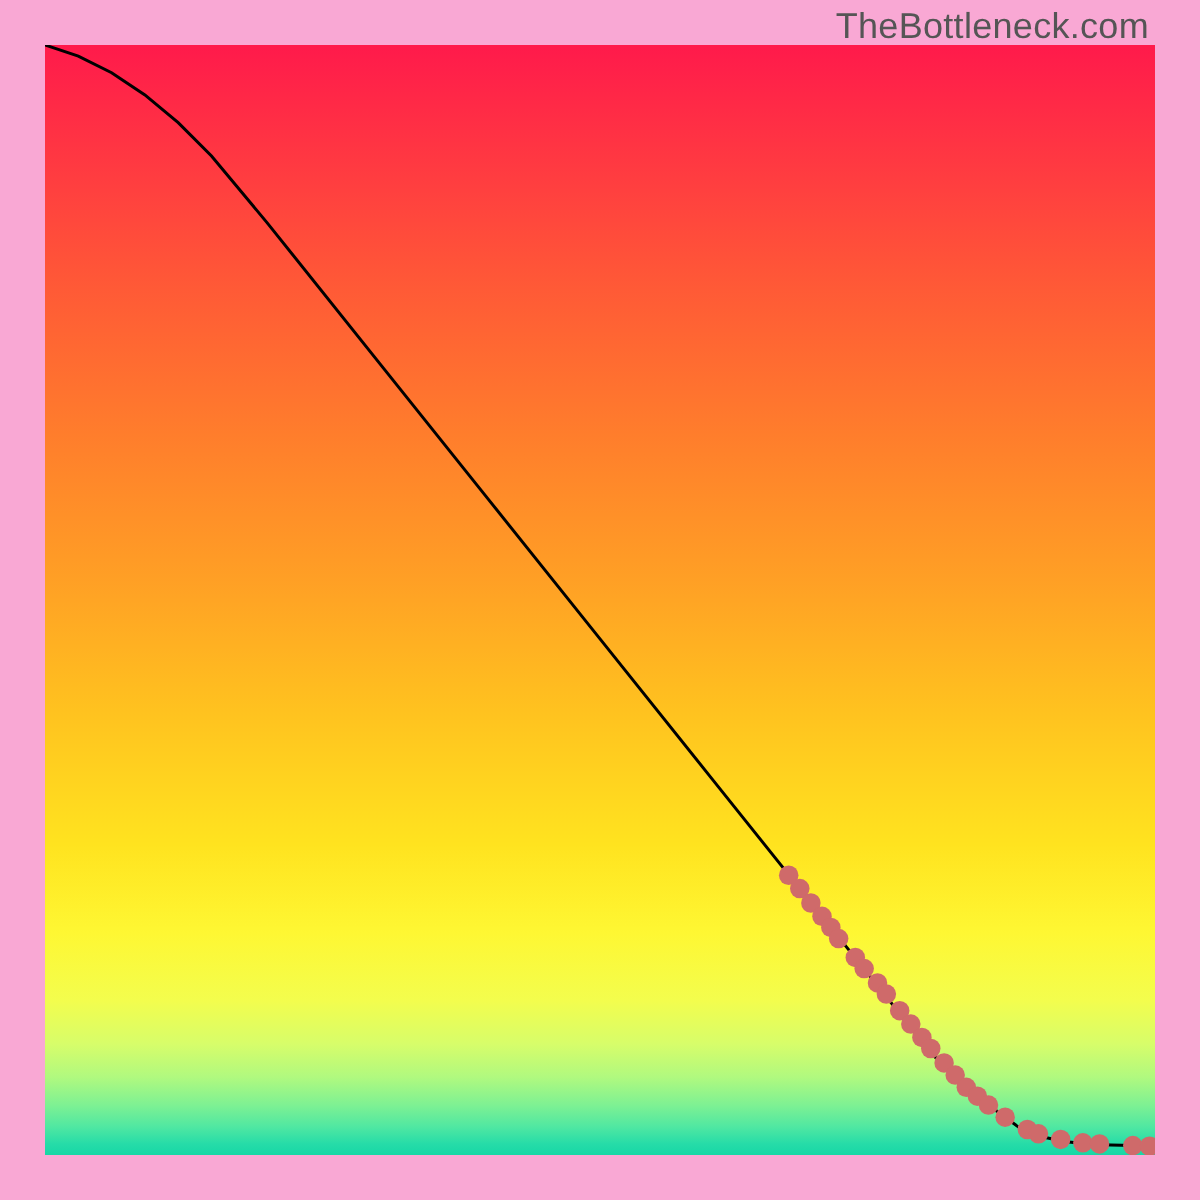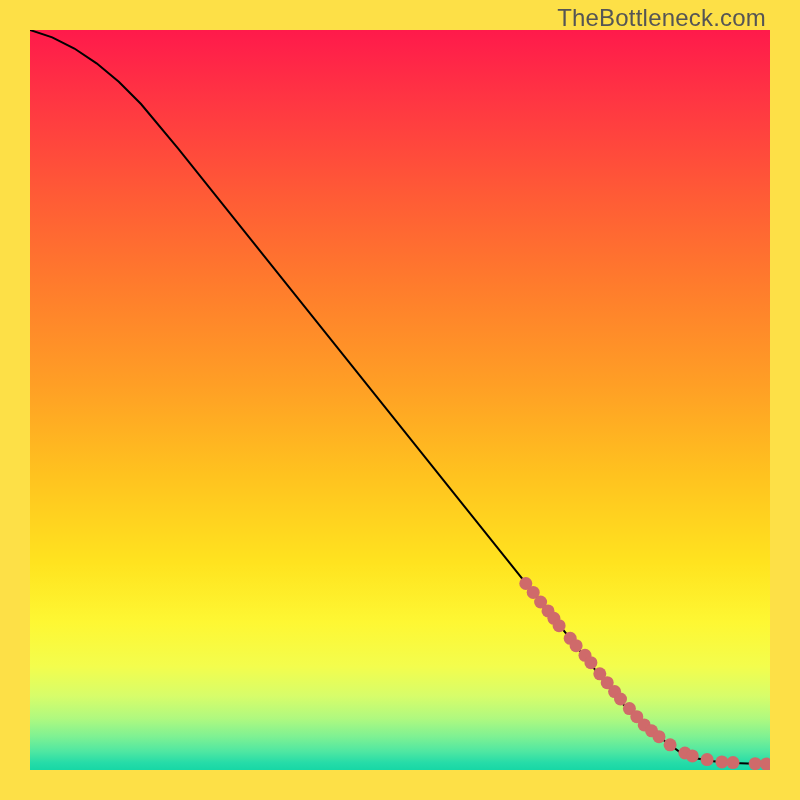--- a/index.html
+++ b/index.html
@@ -9,21 +9,21 @@
     height: 800px;
     background: #000;
     overflow: hidden;
   }
   .frame {
     position: absolute;
     left: 0;
     top: 0;
     width: 800px;
     height: 800px;
-    background: #fde047;
+    background: #f9a8d4;
   }
   .plot {
     position: absolute;
     left: 30px;
     top: 30px;
     width: 740px;
     height: 740px;
     overflow: hidden;
   }
   .watermark {

